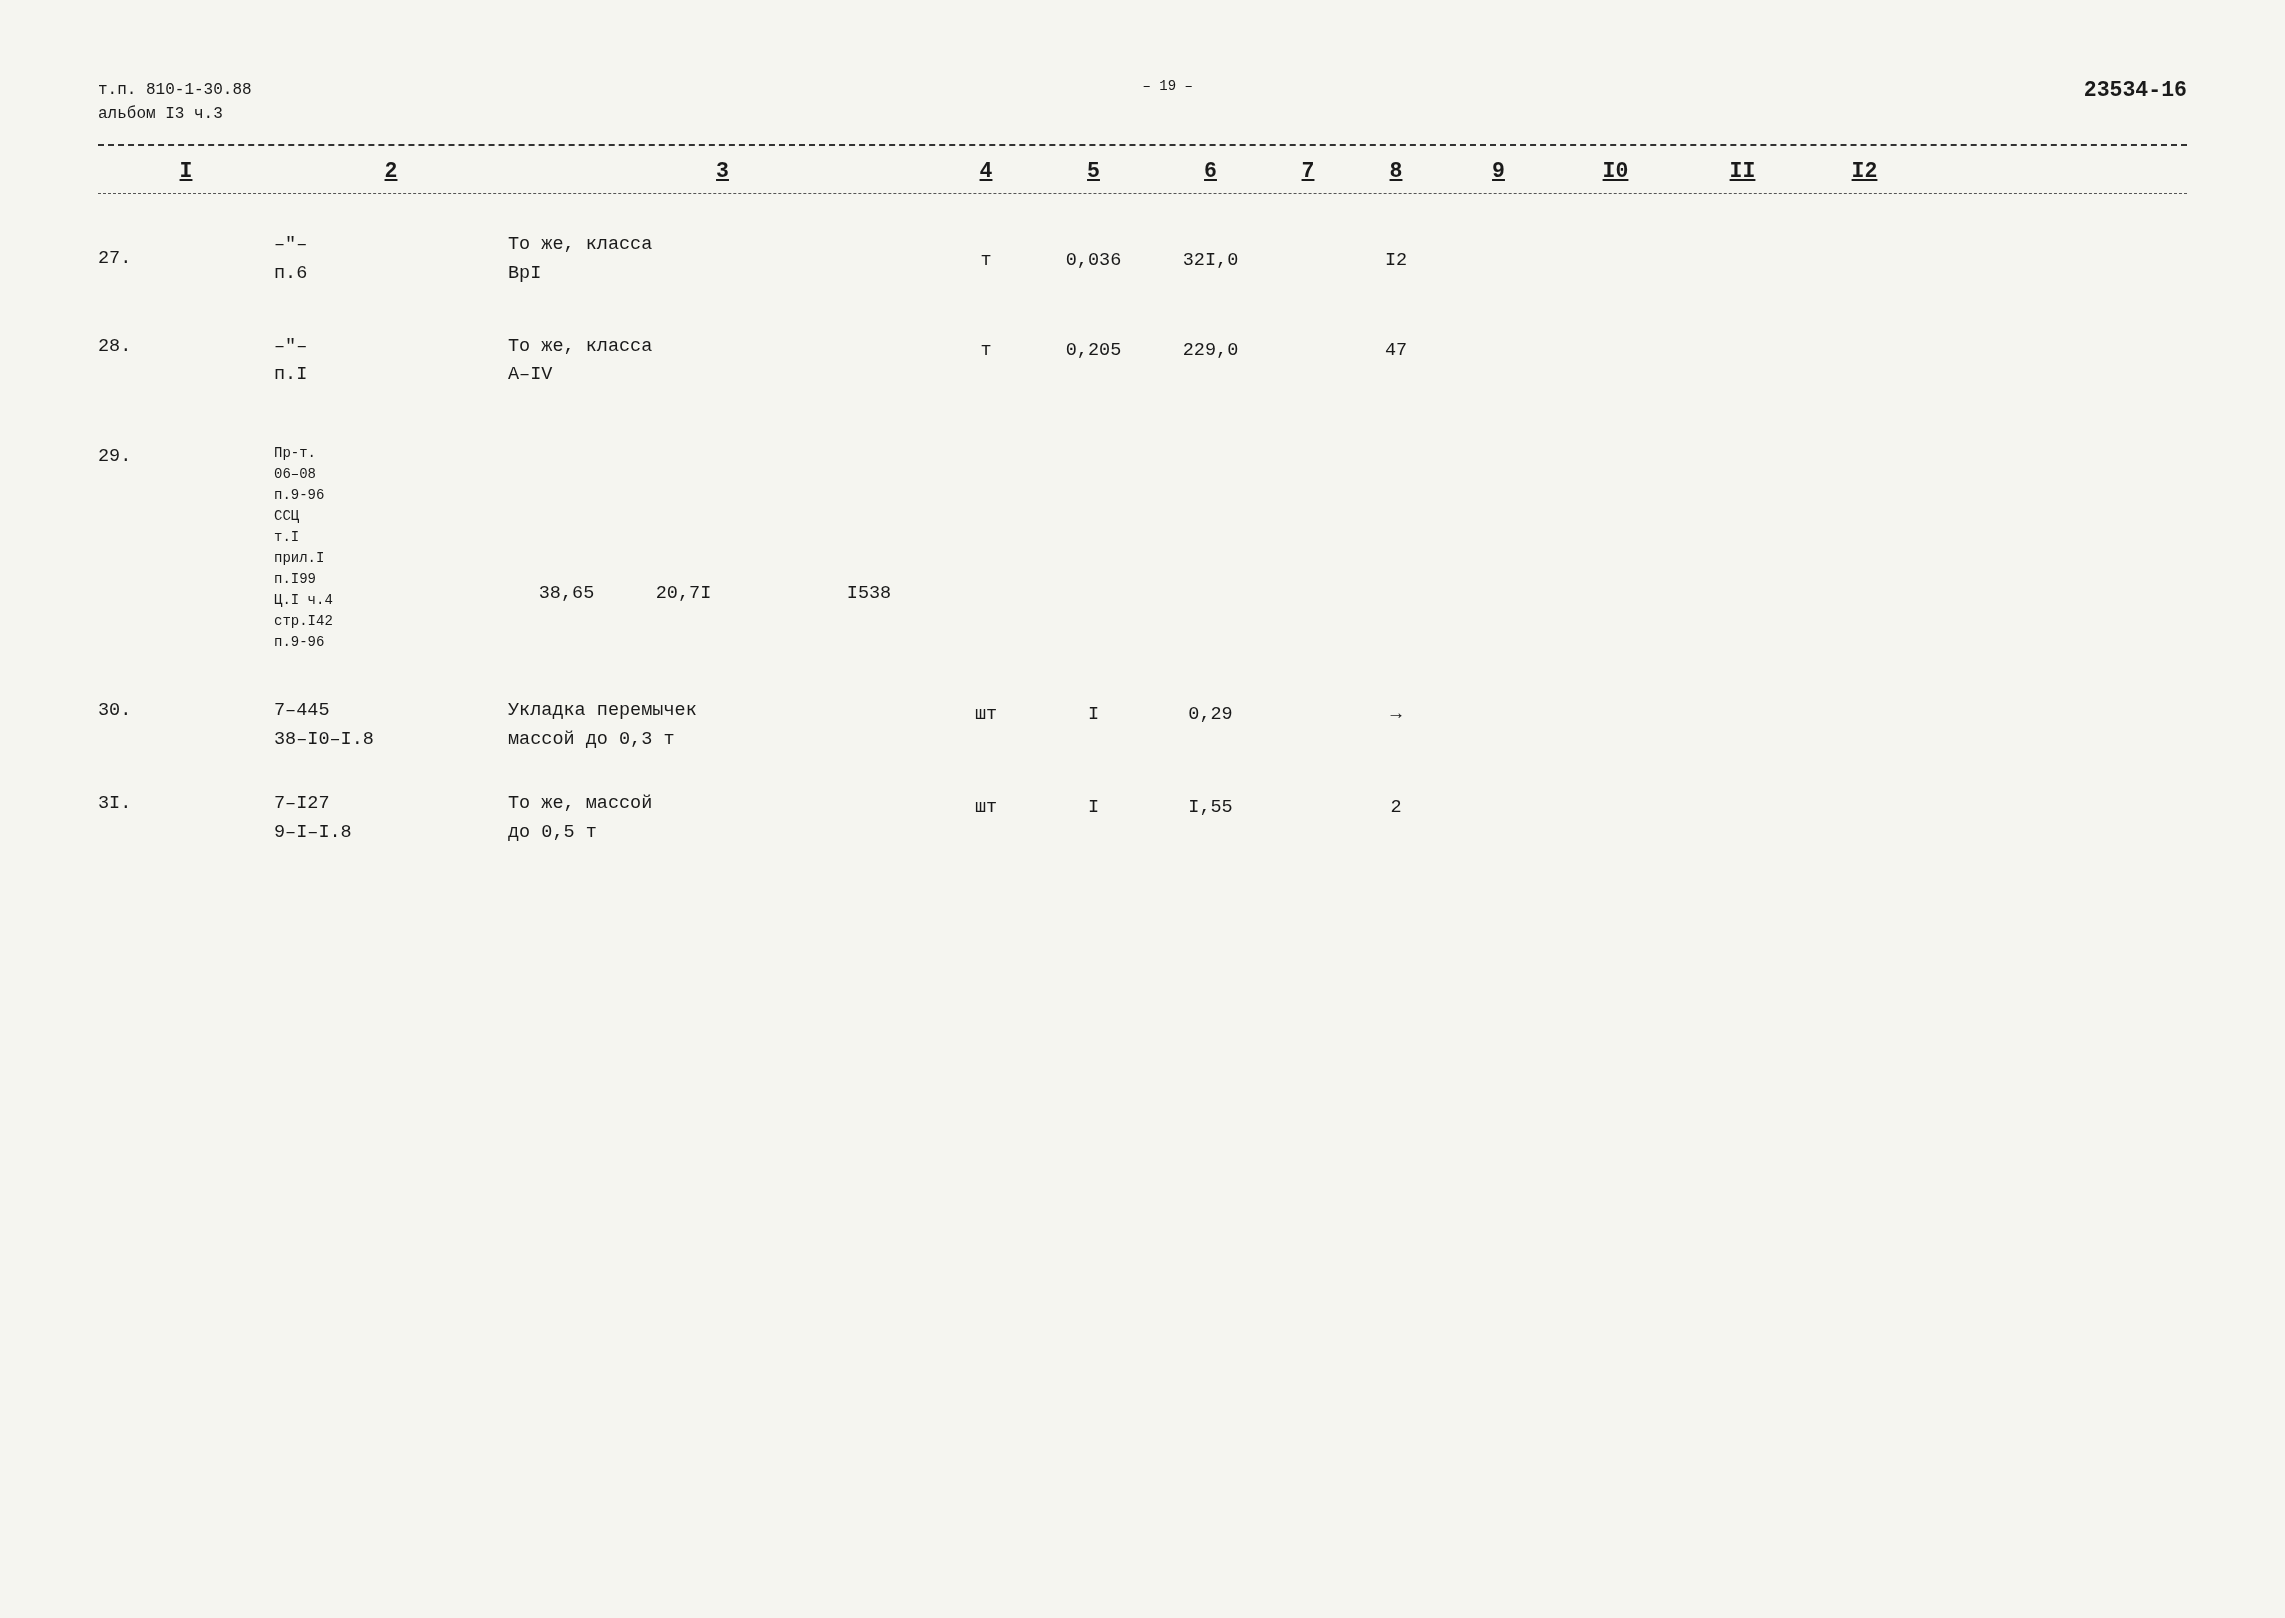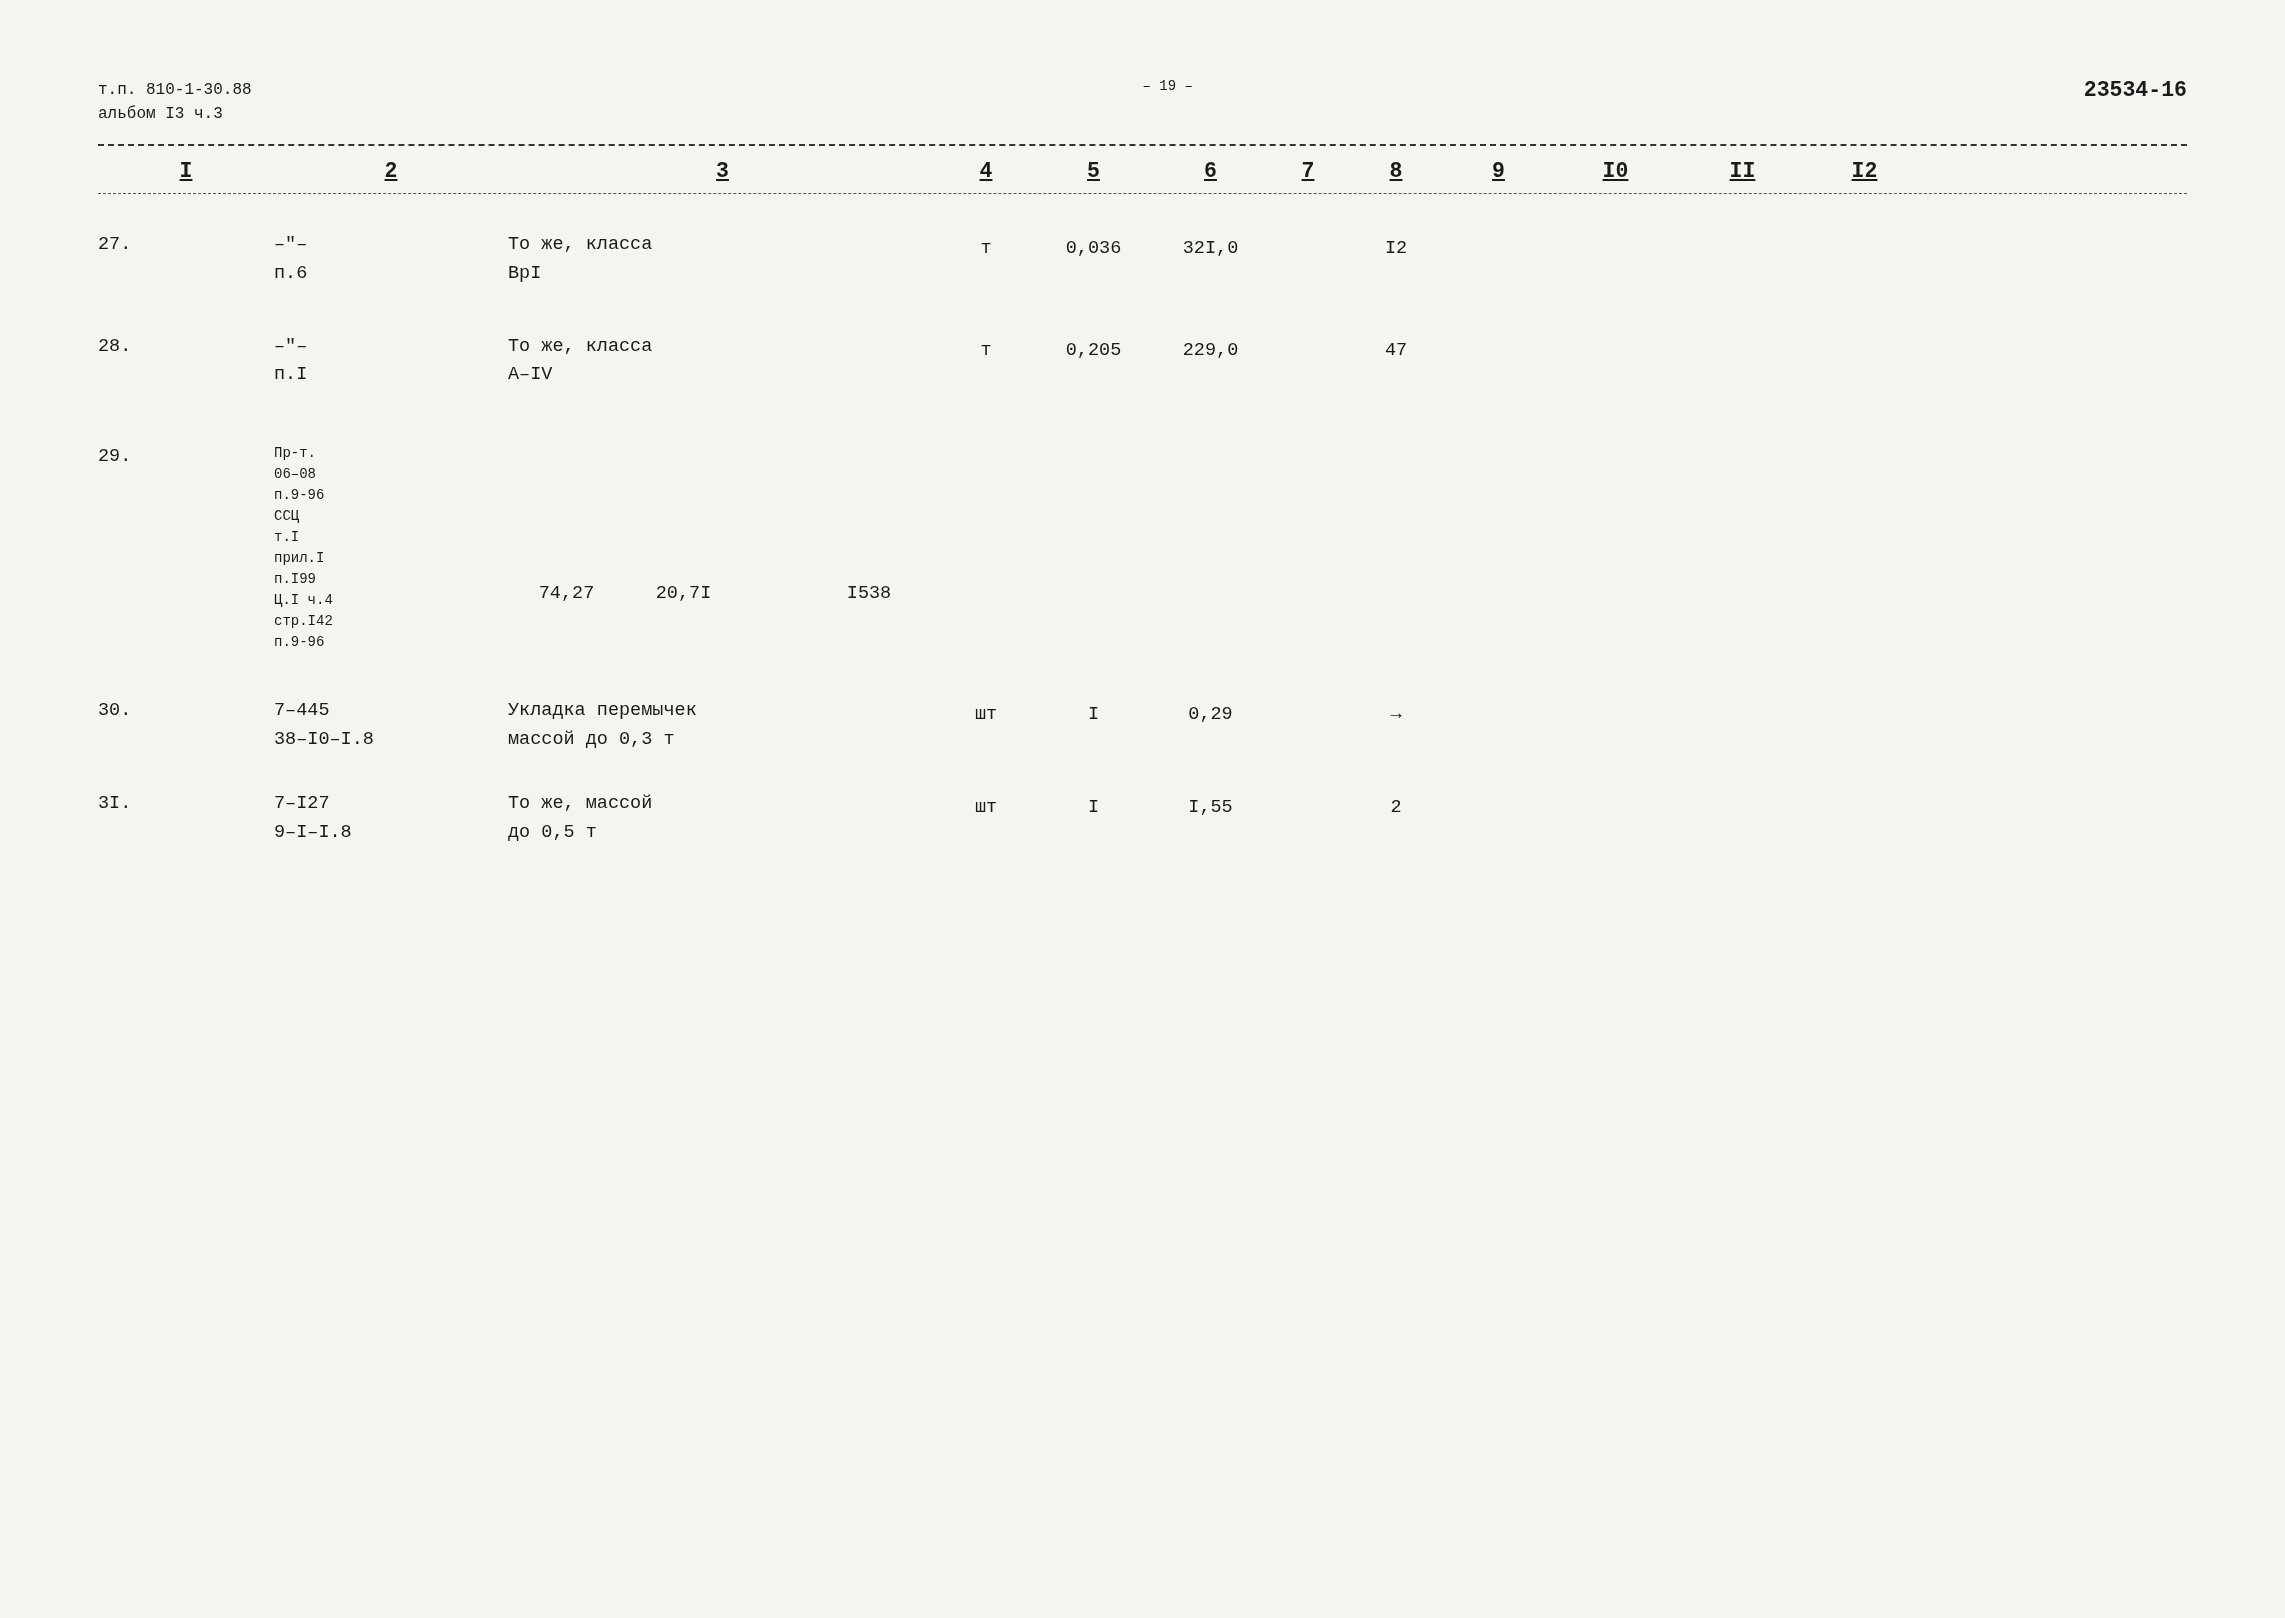--- a/index.html
+++ b/index.html
@@ -161,21 +161,21 @@
     <div class="col-11 col-header-item">
       <span class="col-header-underline">II</span>
     </div>
     <div class="col-12 col-header-item">
       <span class="col-header-underline">I2</span>
     </div>
   </div>
 
   <div class="table-body">
 
-    <div class="table-row" style="padding-top:27px;">
+    <div class="table-row" style="padding-top:27px;align-items:center;">
       <div class="col-1">27.</div>
       <div class="col-2" style="white-space:pre-line;">–"–
 п.6</div>
       <div class="col-3" style="white-space:pre-line;">То же, класса
 BpI</div>
       <div class="col-4">т</div>
       <div class="col-5">0,036</div>
       <div class="col-6">32I,0</div>
       <div class="col-7"></div>
       <div class="col-8">I2</div>
@@ -207,21 +207,21 @@
       <div class="col-2" style="white-space:pre-line; font-size:14px; line-height:1.5;">Пр-т.
 06–08
 п.9-96
 ССЦ
 т.I
 прил.I
 п.I99
 Ц.I ч.4
 стр.I42
 п.9-96</div>
-      <div class="col-5" style="padding-top:137px;">74,27</div>
+      <div class="col-5" style="padding-top:137px;">38,65</div>
       <div class="col-6" style="padding-top:137px;">20,7I</div>
       <div class="col-7"></div>
       <div class="col-8" style="padding-top:137px;">I538</div>
       <div class="col-9"></div>
       <div class="col-10"></div>
       <div class="col-11"></div>
       <div class="col-12"></div>
     </div>
 
     <div class="table-row" style="padding-top:27px;">

